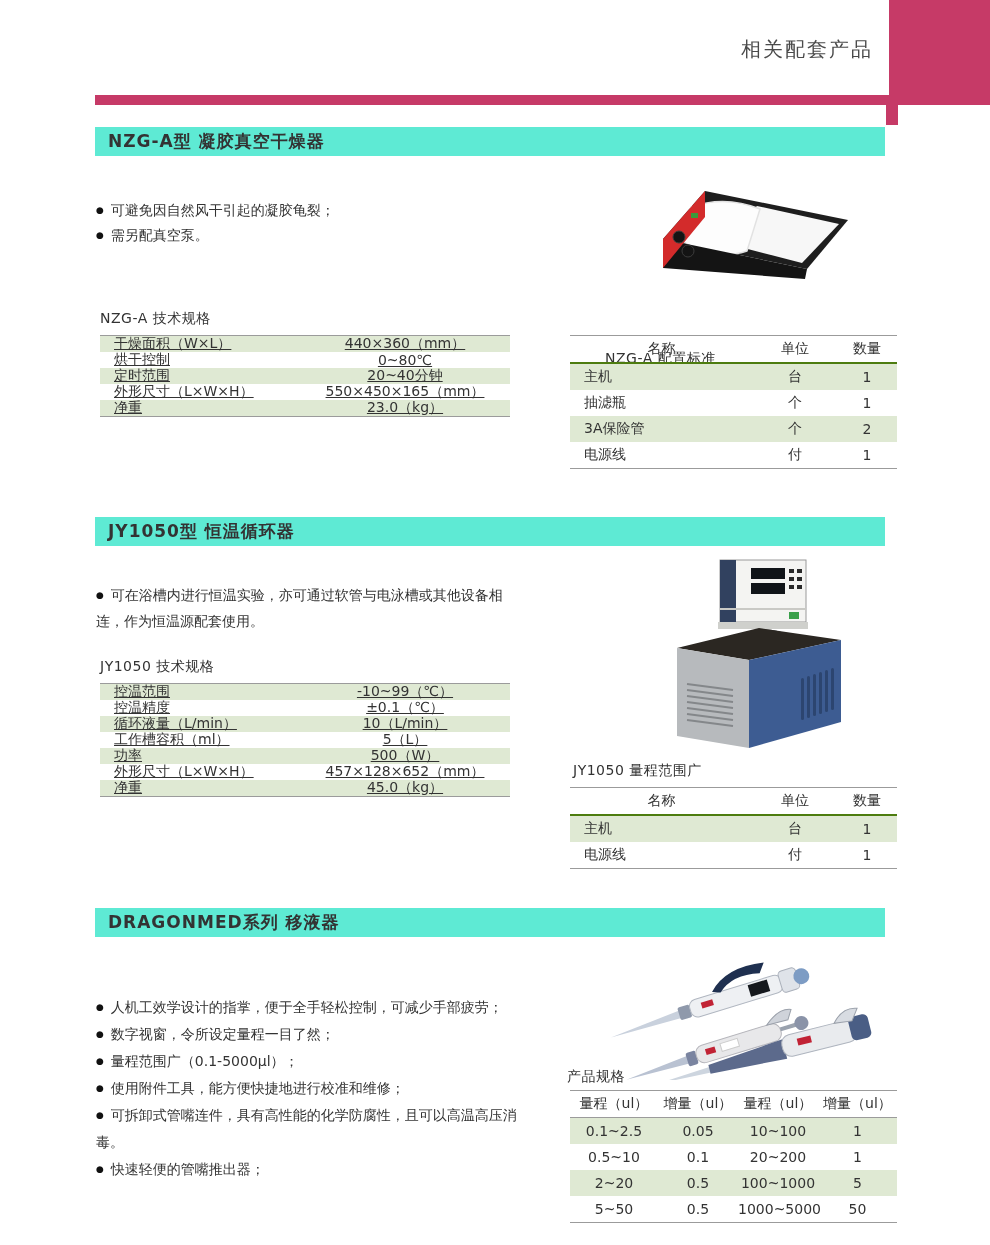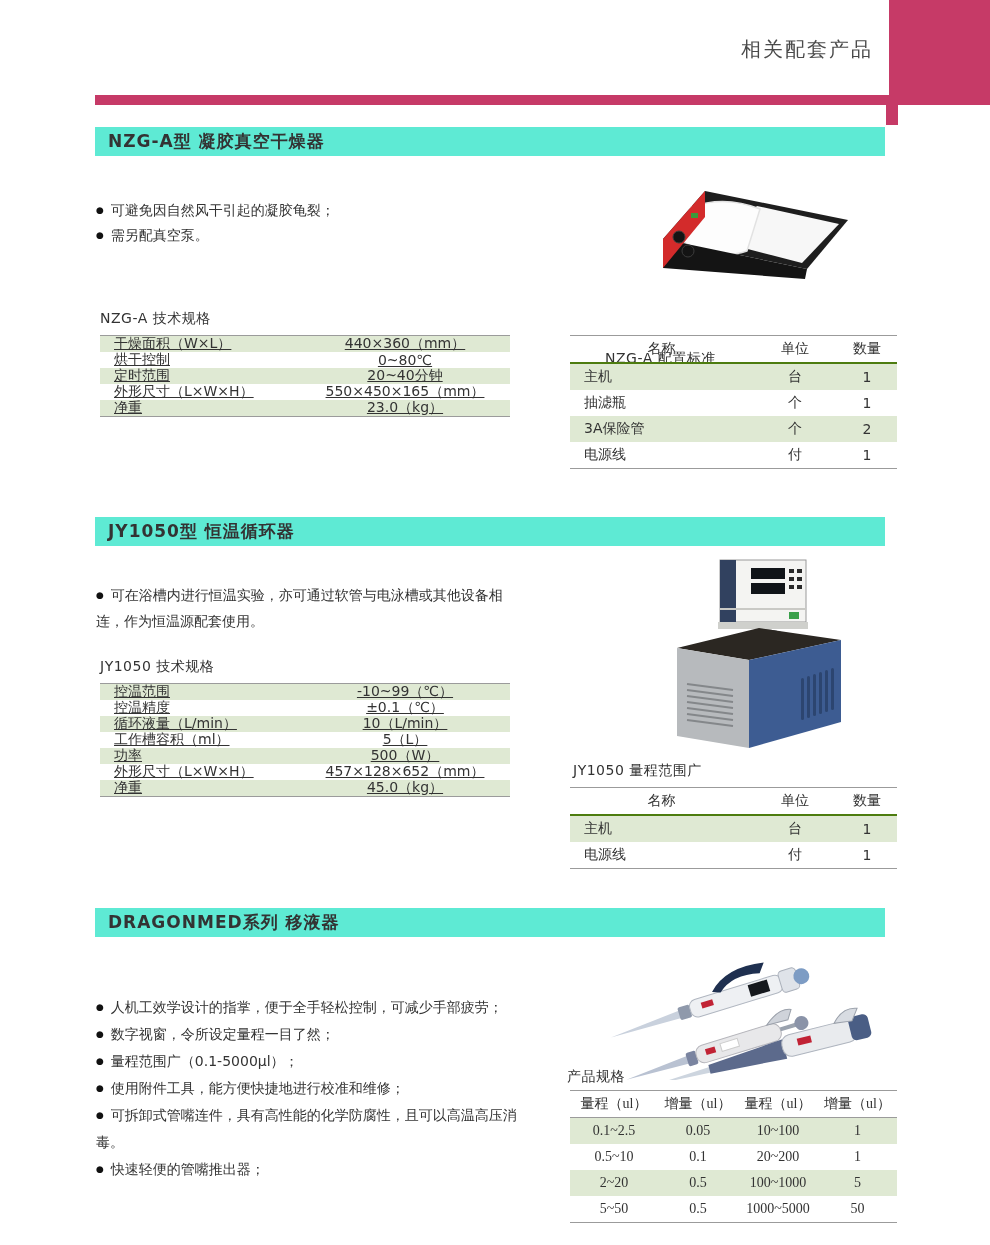--- a/index.html
+++ b/index.html
@@ -65,21 +65,21 @@
   .cfg-header .cfg-name { text-align:center; padding-left:0; }
   .cfg-unit { width:84px; text-align:center; }
   .cfg-qty  { width:60px; text-align:center; }
   .cfg-green { background:#dfe9d3; }
 
   
   .pspec-table {
     position:absolute; left:570px; top:1090px; width:327px; font-size:14px;
     border-top:1px solid #9b9b9b; border-bottom:1px solid #9b9b9b;
   }
-  .pspec-row { display:flex; height:26px; align-items:center; text-align:center;font-family:Liberation Serif, serif; }
+  .pspec-row { display:flex; height:26px; align-items:center; text-align:center; }
   .pspec-row.ph { border-bottom:1px solid #9b9b9b; }
   .pc1 { width:88px; } .pc2 { width:80px; } .pc3 { width:80px; } .pc4 { flex:1; }
   .pgreen { background:#dfe9d3; }
 
   
   .prod-img { position:absolute; }
   #img-dryer      { left:605px; top:175px; }
   #img-circulator { left:663px; top:556px; }
   #img-pipettes   { left:598px; top:942px; }
 </style>

